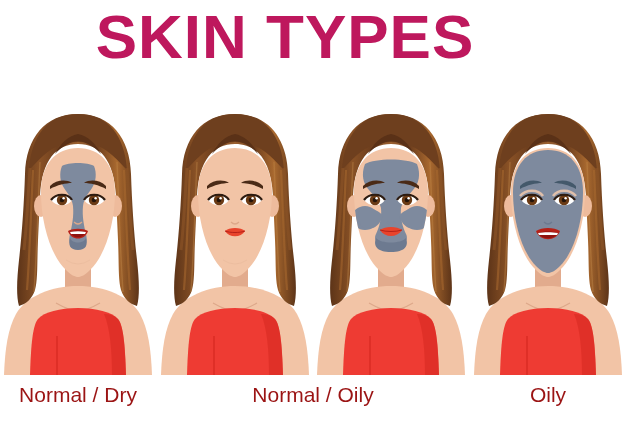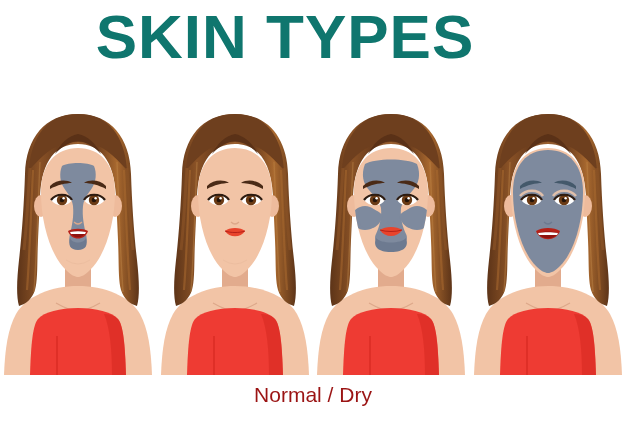--- a/index.html
+++ b/index.html
@@ -23,21 +23,21 @@
   #title {
     position: absolute;
     top: 6px;
     left: 0;
     width: 570px;
     text-align: center;
     font-family: "Liberation Sans", sans-serif;
     font-size: 62px;
     font-weight: 700;
     letter-spacing: 1px;
-    color: #0f766e;
+    color: #be185d;
     line-height: 1;
     user-select: none;
   }
   #figures {
     position: absolute;
     top: 100px;
     left: 0;
     width: 626px;
     height: 275px;
     display: flex;
@@ -57,21 +57,21 @@
   }
   #labels {
     position: absolute;
     top: 378px;
     left: 0;
     width: 626px;
     height: 34px;
     display: flex;
     flex-direction: row;
     align-items: center;
-    justify-content: center;
+    justify-content: space-between;
   }
   .label-cell {
     width: 156px;
     text-align: center;
     font-family: "Liberation Sans", sans-serif;
     font-size: 21px;
     font-weight: 400;
     color: #9b1414;
     letter-spacing: 0px;
     user-select: none;
@@ -379,15 +379,17 @@
           <path d="M68 133 C74 131 82 131 88 133 C84 140 72 140 68 133 Z" fill="#8e1410"></path>
           <path d="M68 133 C74 132 82 132 88 133 L87 135 L69 135 Z" fill="#ffffff"></path>
         </g>
       </svg>
     </div>
 
   </div>
 
   <div id="labels">
     <div class="label-cell">Normal / Dry</div>
+    <div class="label-cell">Normal / Oily</div>
+    <div class="label-cell">Oily</div>
   </div>
 
 </div>
 
 </body></html>

